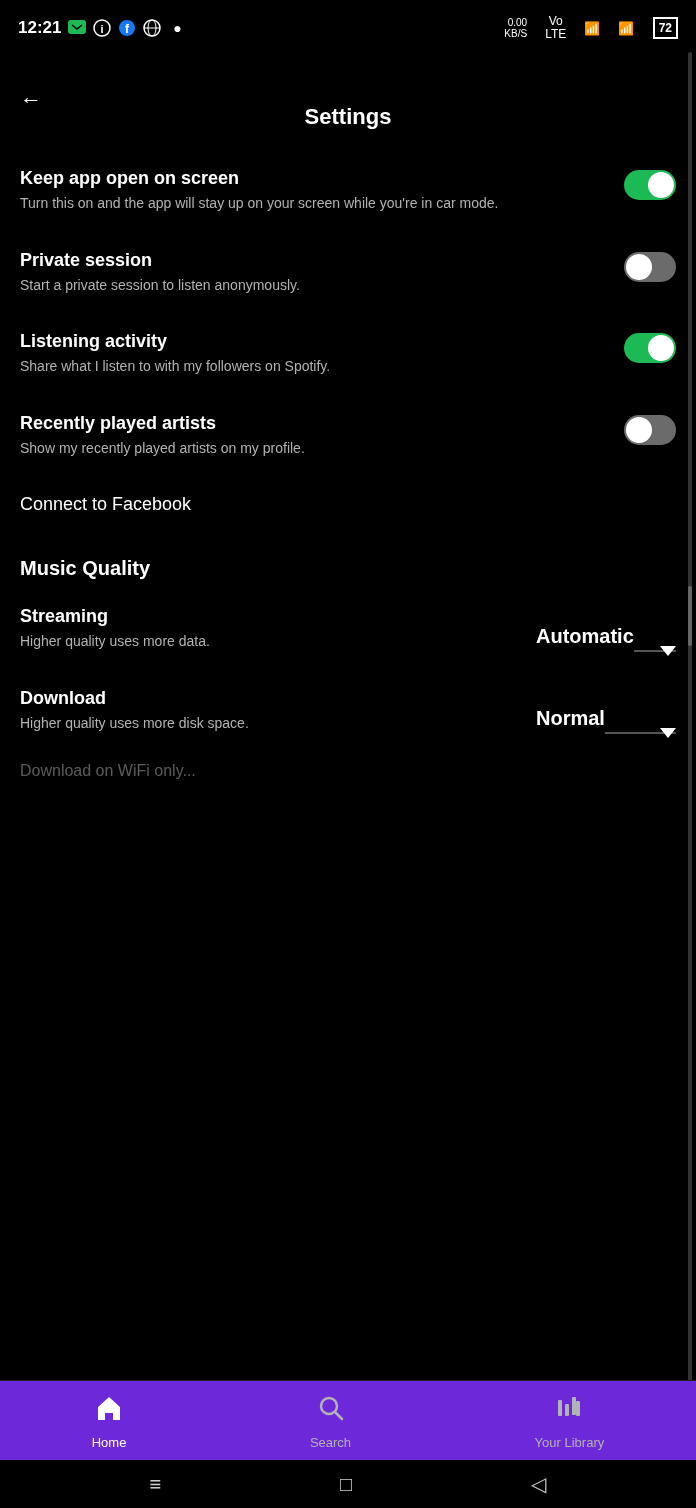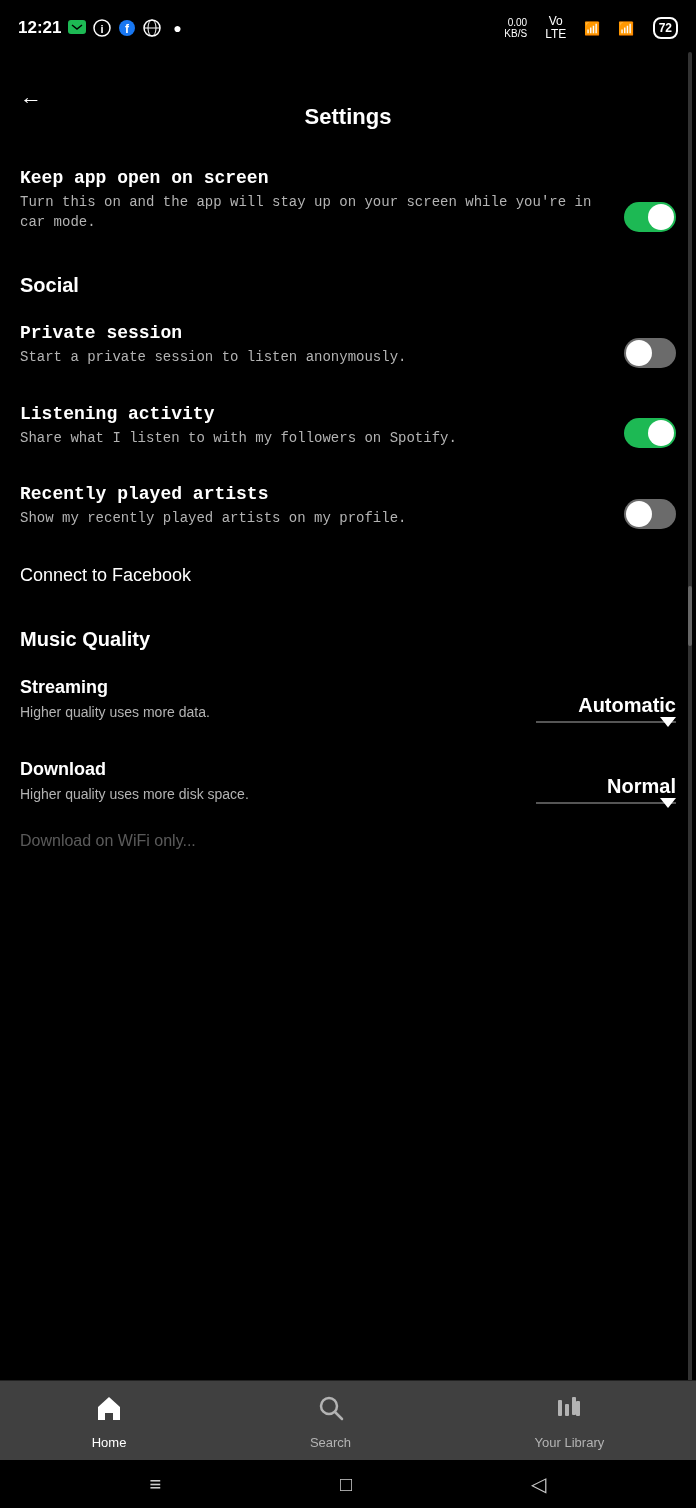--- a/index.html
+++ b/index.html
@@ -45,21 +45,21 @@
     }
     .status-right {
       display: flex;
       align-items: center;
       gap: 18px;
       font-size: 12px;
       color: #fff;
     }
     .battery-box {
       border: 2px solid #fff;
-      border-radius: 8px;
+      border-radius: 0;
       padding: 2px 4px;
       font-size: 12px;
       font-weight: 600;
       position: relative;
     }
 
     
     .header {
       display: flex;
       align-items: center;
@@ -83,24 +83,23 @@
 
     
     .content {
       padding: 0 20px;
       padding-bottom: 20px;
     }
 
     
     .setting-row {
       display: flex;
-      align-items: flex-end;
+      align-items: flex-start;
       justify-content: space-between;
       padding: 18px 0;
-      font-family: Liberation Mono, monospace;
     }
     .setting-text {
       flex: 1;
       padding-right: 20px;
     }
     .setting-title {
       font-size: 18px;
       font-weight: 700;
       color: #fff;
       margin-bottom: 5px;
@@ -169,21 +168,21 @@
       align-items: flex-end;
       justify-content: space-between;
       padding: 18px 0;
     }
     .select-text {
       flex: 1;
       padding-right: 20px;
     }
     .select-value-wrap {
       display: flex;
-      flex-direction: column;
+      flex-direction: row;
       align-items: flex-end;
       min-width: 140px;
     }
     .select-value {
       font-size: 20px;
       font-weight: 700;
       color: #fff;
       margin-bottom: 4px;
     }
     .select-underline {
@@ -222,21 +221,21 @@
       background: #666;
       border-radius: 2px;
     }
 
     
     .bottom-nav {
       position: fixed;
       bottom: 48px;
       left: 0;
       width: 696px;
-      background: #404040;
+      background: #6d28d9;
       border-top: 1px solid #222;
       display: flex;
       align-items: center;
       justify-content: space-around;
       padding: 12px 0 10px;
       height: 80px;
     }
     .nav-item {
       display: flex;
       flex-direction: column;
@@ -334,21 +333,20 @@
       <div class="setting-title">Keep app open on screen</div>
       <div class="setting-desc">Turn this on and the app will stay up on your screen while you're in car mode.</div>
     </div>
     <div class="setting-right">
       <div class="toggle on">
         <div class="toggle-knob"></div>
       </div>
     </div>
   </div>
 
-  <div class="section-header">Social</div>
 
   <div class="setting-row">
     <div class="setting-text">
       <div class="setting-title">Private session</div>
       <div class="setting-desc">Start a private session to listen anonymously.</div>
     </div>
     <div class="setting-right">
       <div class="toggle off">
         <div class="toggle-knob"></div>
       </div>

